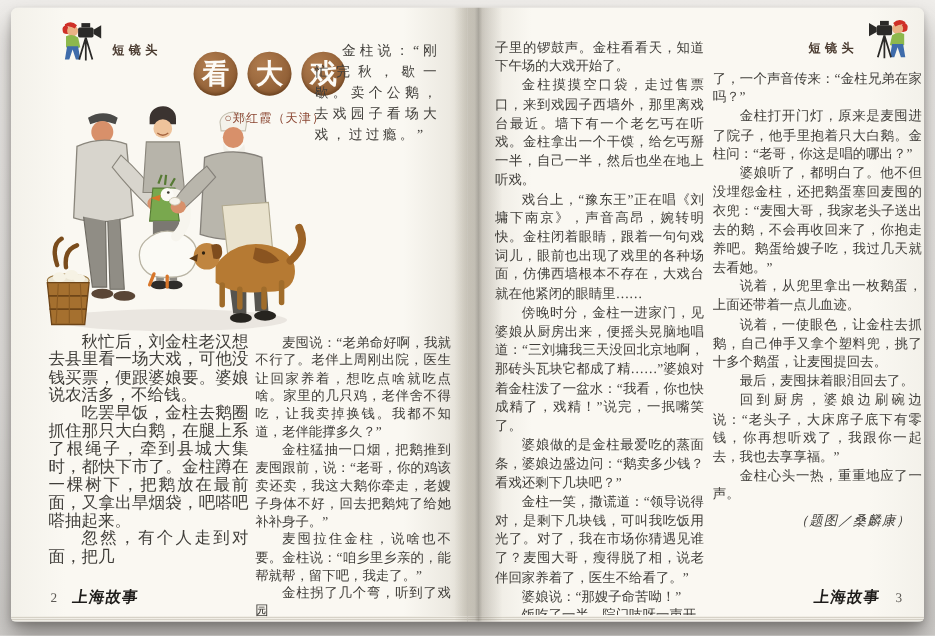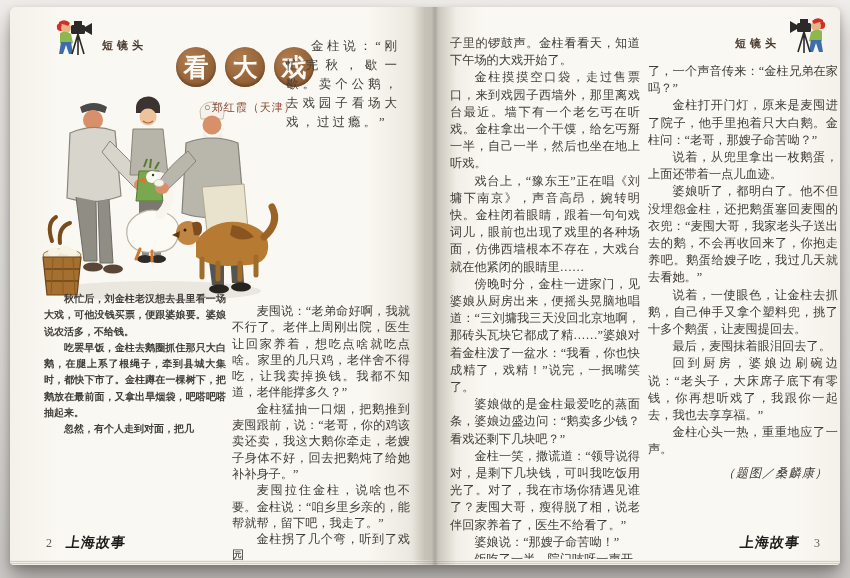--- a/index.html
+++ b/index.html
@@ -32,21 +32,21 @@
       display:flex;align-items:center;justify-content:center;}
   .tc span{color:#fdfbf6;font-size:25px;font-weight:bold;line-height:1;}
   .byline{position:absolute;left:194px;top:93px;font-size:11px;color:#8b4632;letter-spacing:1px;z-index:3;text-align:right;}
 
   .illo{position:absolute;left:26px;top:84px;width:252px;height:222px;}
 
   .col{position:absolute;text-align:justify;color:#403e3a;overflow:hidden;}
   .col p{margin:0;}
   .col p.ind{text-indent:2em;}
   .narrow{left:276px;top:30px;width:114px;height:276px;font-size:12.5px;line-height:19px;letter-spacing:3px;}
-  .lcol1{left:34px;top:284px;width:182px;height:262px;font-size:10px;line-height:16.3px;font-weight:bold;}
+  .lcol1{left:34px;top:296px;width:182px;height:262px;font-size:15px;line-height:16.3px;}
   .lcol2{left:222px;top:296px;width:178px;height:262px;font-size:12.2px;line-height:16.3px;}
   .rcol1{left:25px;top:28px;width:190px;height:524px;font-size:12.2px;line-height:17.2px;}
   .rcol2{left:223px;top:28px;width:190px;height:524px;font-size:12.2px;line-height:17.2px;margin-top:28px;}
   .attrib{text-align:right;padding-right:10px;margin-top:6px !important;letter-spacing:1px;font-style:italic;}
 
   .footer{position:absolute;bottom:13px;display:flex;align-items:baseline;gap:14px;}
   .footer.fl{left:36px;}
   .footer.fr{right:20px;}
   .pnum{font-size:12px;color:#5d5a55;}
   .logo{font-size:14px;font-weight:bold;color:#1e1c1a;transform:skewX(-8deg);display:inline-block;letter-spacing:1px;}
@@ -203,23 +203,23 @@
           <p class="ind">金柱摸摸空口袋，走过售票口，来到戏园子西墙外，那里离戏台最近。墙下有一个老乞丐在听戏。金柱拿出一个干馍，给乞丐掰一半，自己一半，然后也坐在地上听戏。</p>
           <p class="ind">戏台上，“豫东王”正在唱《刘墉下南京》，声音高昂，婉转明快。金柱闭着眼睛，跟着一句句戏词儿，眼前也出现了戏里的各种场面，仿佛西墙根本不存在，大戏台就在他紧闭的眼睛里……</p>
           <p class="ind">傍晚时分，金柱一进家门，见婆娘从厨房出来，便摇头晃脑地唱道：“三刘墉我三天没回北京地啊，那砖头瓦块它都成了精……”婆娘对着金柱泼了一盆水：“我看，你也快成精了，戏精！”说完，一抿嘴笑了。</p>
           <p class="ind">婆娘做的是金柱最爱吃的蒸面条，婆娘边盛边问：“鹅卖多少钱？看戏还剩下几块吧？”</p>
           <p class="ind">金柱一笑，撒谎道：“领导说得对，是剩下几块钱，可叫我吃饭用光了。对了，我在市场你猜遇见谁了？麦囤大哥，瘦得脱了相，说老伴回家养着了，医生不给看了。”</p>
           <p class="ind">婆娘说：“那嫂子命苦呦！”</p>
           <p class="ind">饭吃了一半，院门吱呀一声开</p>
         </div>
       <div class="col rcol2">
       <p class="">了，一个声音传来：“金柱兄弟在家吗？”</p>
-          <p class="ind">金柱打开门灯，原来是麦囤进了院子，他手里抱着只大白鹅。金柱问：“老哥，那嫂子命苦呦？”</p>
+          <p class="ind">金柱打开门灯，原来是麦囤进了院子，他手里抱着只大白鹅。金柱问：“老哥，你这是唱的哪出？”</p>
+          <p class="ind">婆娘听了，都明白了。他不但没埋怨金柱，还把鹅蛋塞回麦囤的衣兜：“麦囤大哥，我家老头子送出去的鹅，不会再收回来了，你抱走养吧。鹅蛋给嫂子吃，我过几天就去看她。”</p>
           <p class="ind">说着，从兜里拿出一枚鹅蛋，上面还带着一点儿血迹。</p>
-          <p class="ind">婆娘听了，都明白了。他不但没埋怨金柱，还把鹅蛋塞回麦囤的衣兜：“麦囤大哥，我家老头子送出去的鹅，不会再收回来了，你抱走养吧。鹅蛋给嫂子吃，我过几天就去看她。”</p>
           <p class="ind">说着，一使眼色，让金柱去抓鹅，自己伸手又拿个塑料兜，挑了十多个鹅蛋，让麦囤提回去。</p>
           <p class="ind">最后，麦囤抹着眼泪回去了。</p>
           <p class="ind">回到厨房，婆娘边刷碗边说：“老头子，大床席子底下有零钱，你再想听戏了，我跟你一起去，我也去享享福。”</p>
           <p class="ind">金柱心头一热，重重地应了一声。</p>
           <p class="attrib">（题图／桑麟康）</p>
         </div>
 
       <div class="footer fr">
         <span class="logo">上海故事</span>
         <span class="pnum">3</span>

